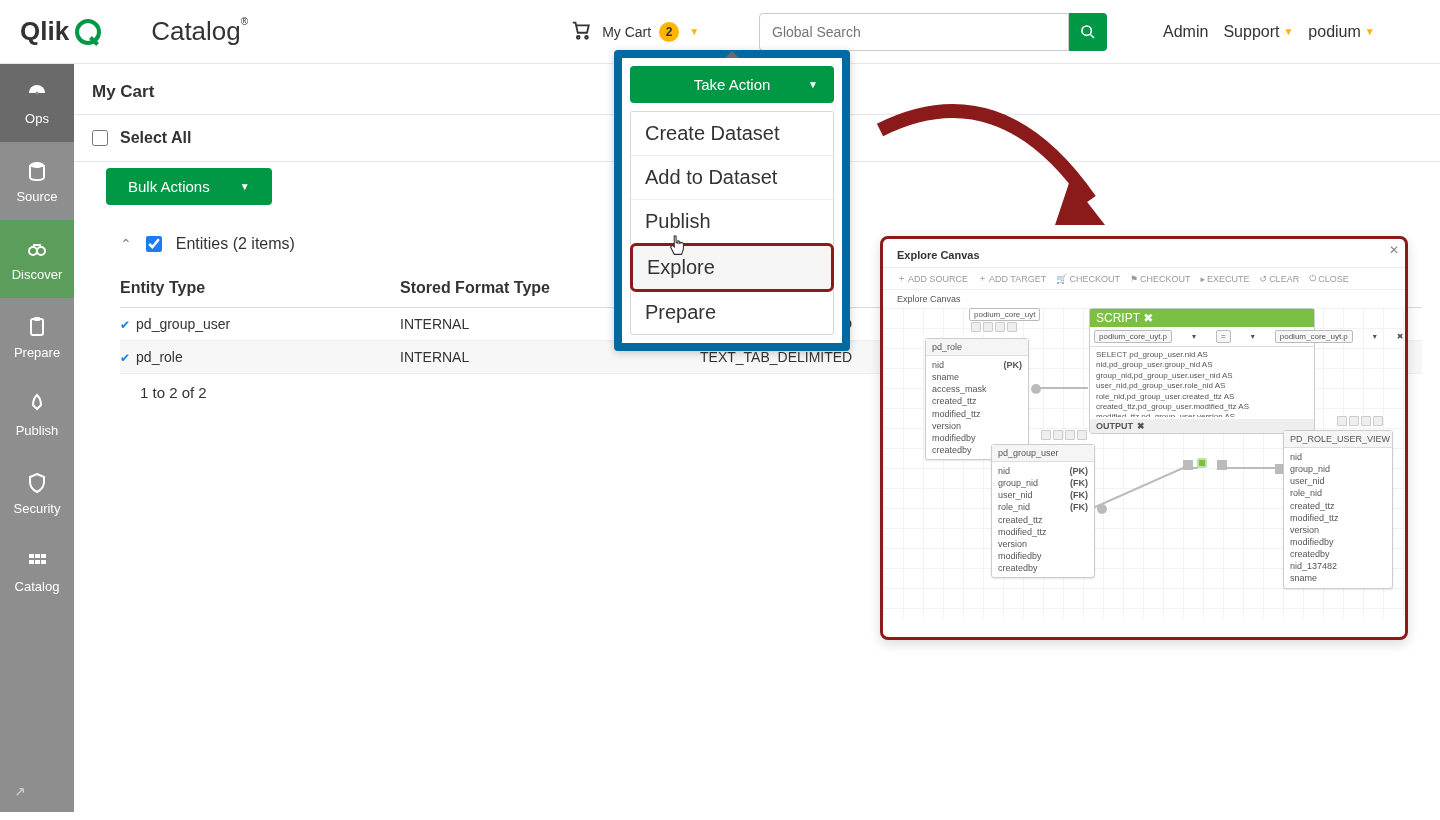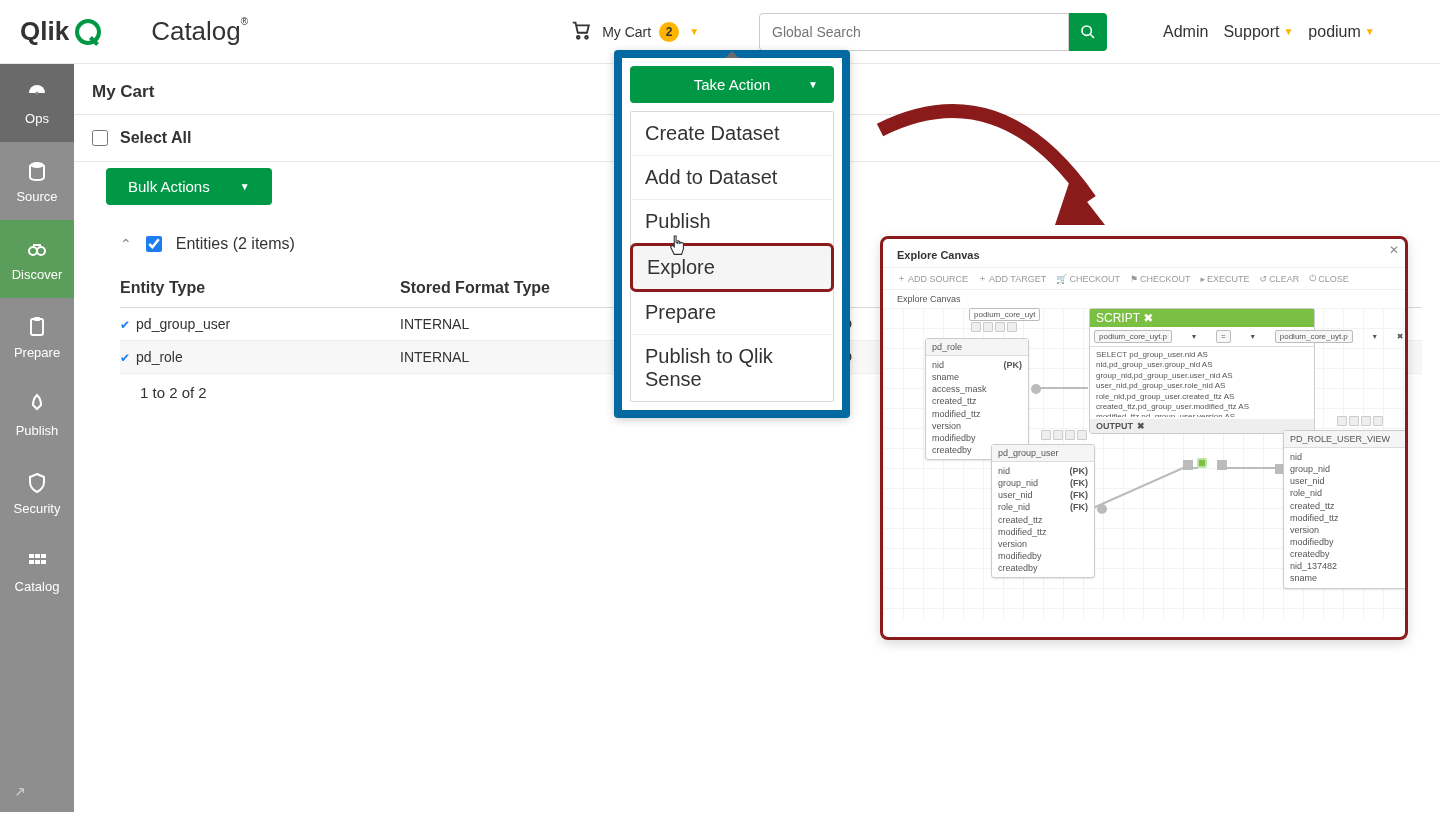--- a/index.html
+++ b/index.html
@@ -249,21 +249,20 @@
   <button class="take-action-btn">
     <span>Take Action</span>
     <span class="caret">▼</span>
   </button>
   <div class="menu">
     <div class="menu-item">Create Dataset</div>
     <div class="menu-item">Add to Dataset</div>
     <div class="menu-item">Publish</div>
     <div class="menu-item highlight">Explore</div>
     <div class="menu-item">Prepare</div>
-    <div class="menu-item">Publish to Qlik Sense</div>
   </div>
   <span class="cursor-hand">
     <svg width="22" height="26" viewBox="0 0 24 28">
         <path d="M9 2v12l-2-2-2 2 4 8h8l2-6v-6l-2-1-2 1V8l-2-1v3l-2-1V2z" fill="#fff" stroke="#333" stroke-width="1.2"></path>
       </svg>
   </span>
 </div>
 
 <svg class="big-arrow" viewBox="0 0 280 180">
   <path d="M20 50 Q 140 -10 230 120" fill="none" stroke="#8b1a1a" stroke-width="14"></path>
@@ -342,20 +341,20 @@
     <div class="sq green" style="left:314px; top:150px;"></div>
     <div class="sq" style="left:334px; top:152px;"></div>
     <div class="sq" style="left:392px; top:156px;"></div>
 
     <div class="tiny-tool" style="left:454px; top:108px;">
         <span></span>
         <span></span>
         <span></span>
         <span></span>
       </div>
-    <div class="node" style="left:400px; top:122px; width:124px;">
+    <div class="node" style="left:400px; top:122px; width:110px;">
       <div class="node-header">
           <span>PD_ROLE_USER_VIEW</span>
         </div>
       <div class="node-body" id="out-body">nid<br>group_nid<br>user_nid<br>role_nid<br>created_ttz<br>modified_ttz<br>version<br>modifiedby<br>createdby<br>nid_137482<br>sname</div>
     </div>
   </div>
 </div>
 
 </body></html>

